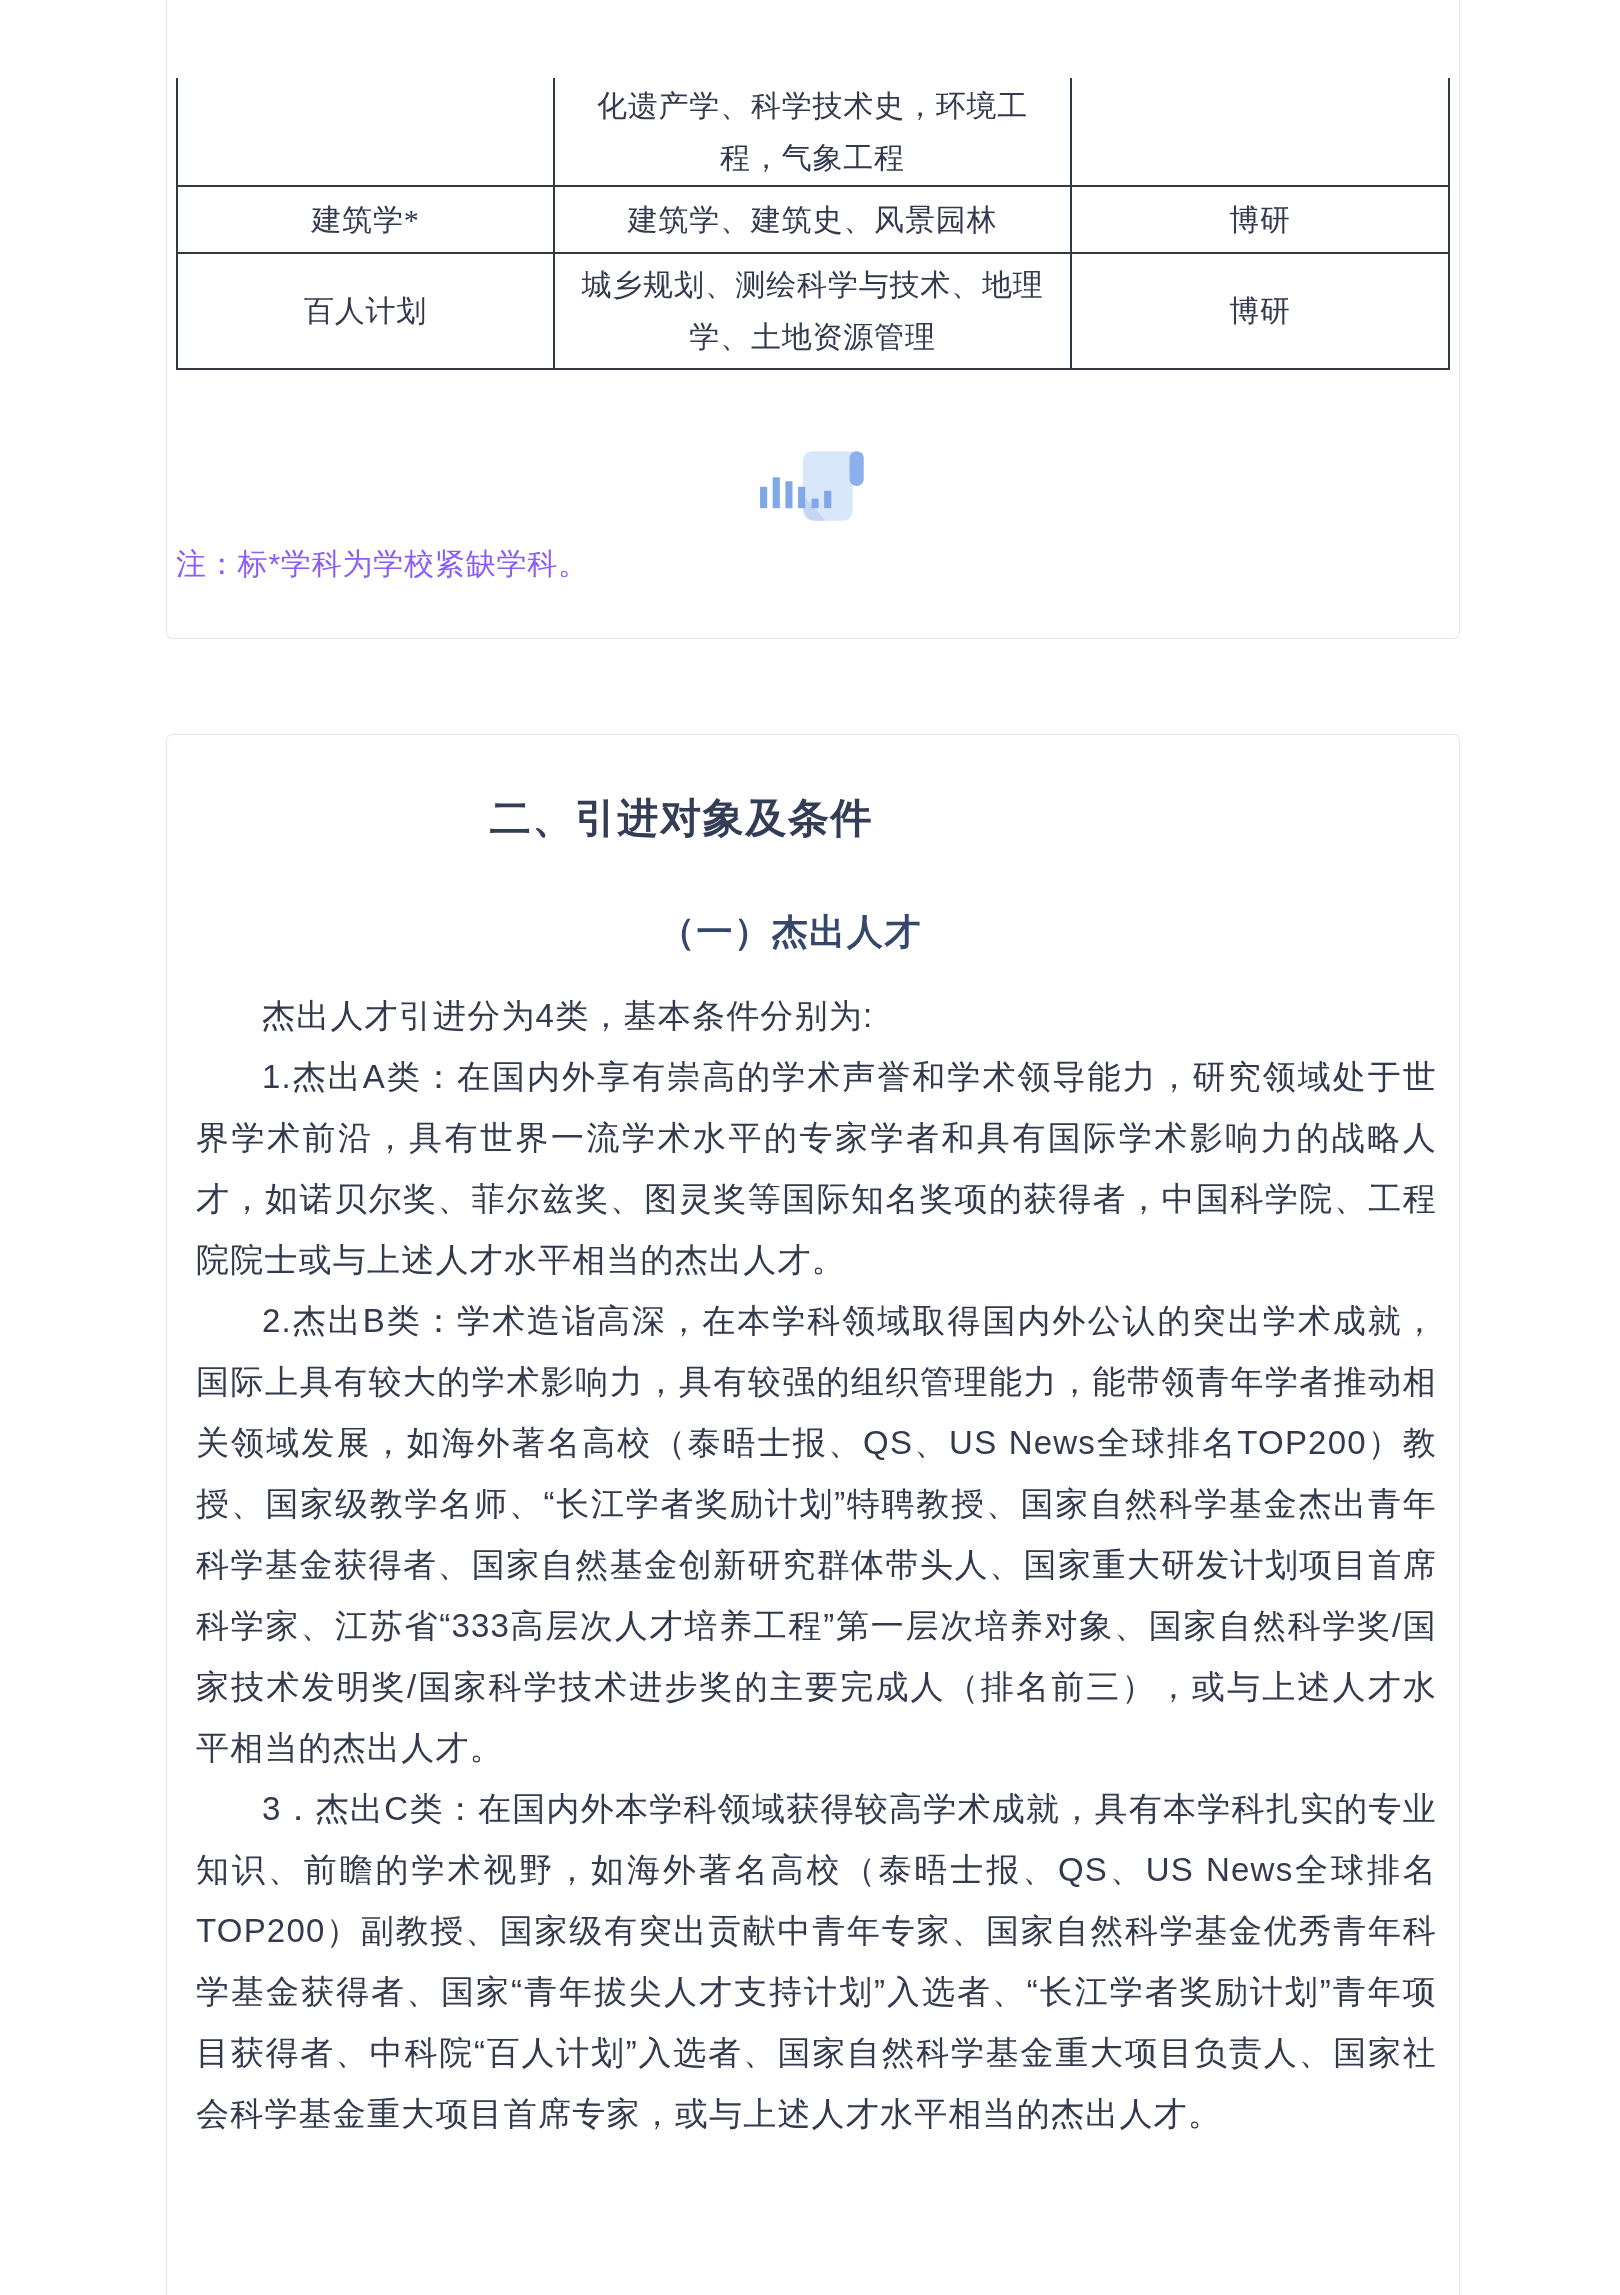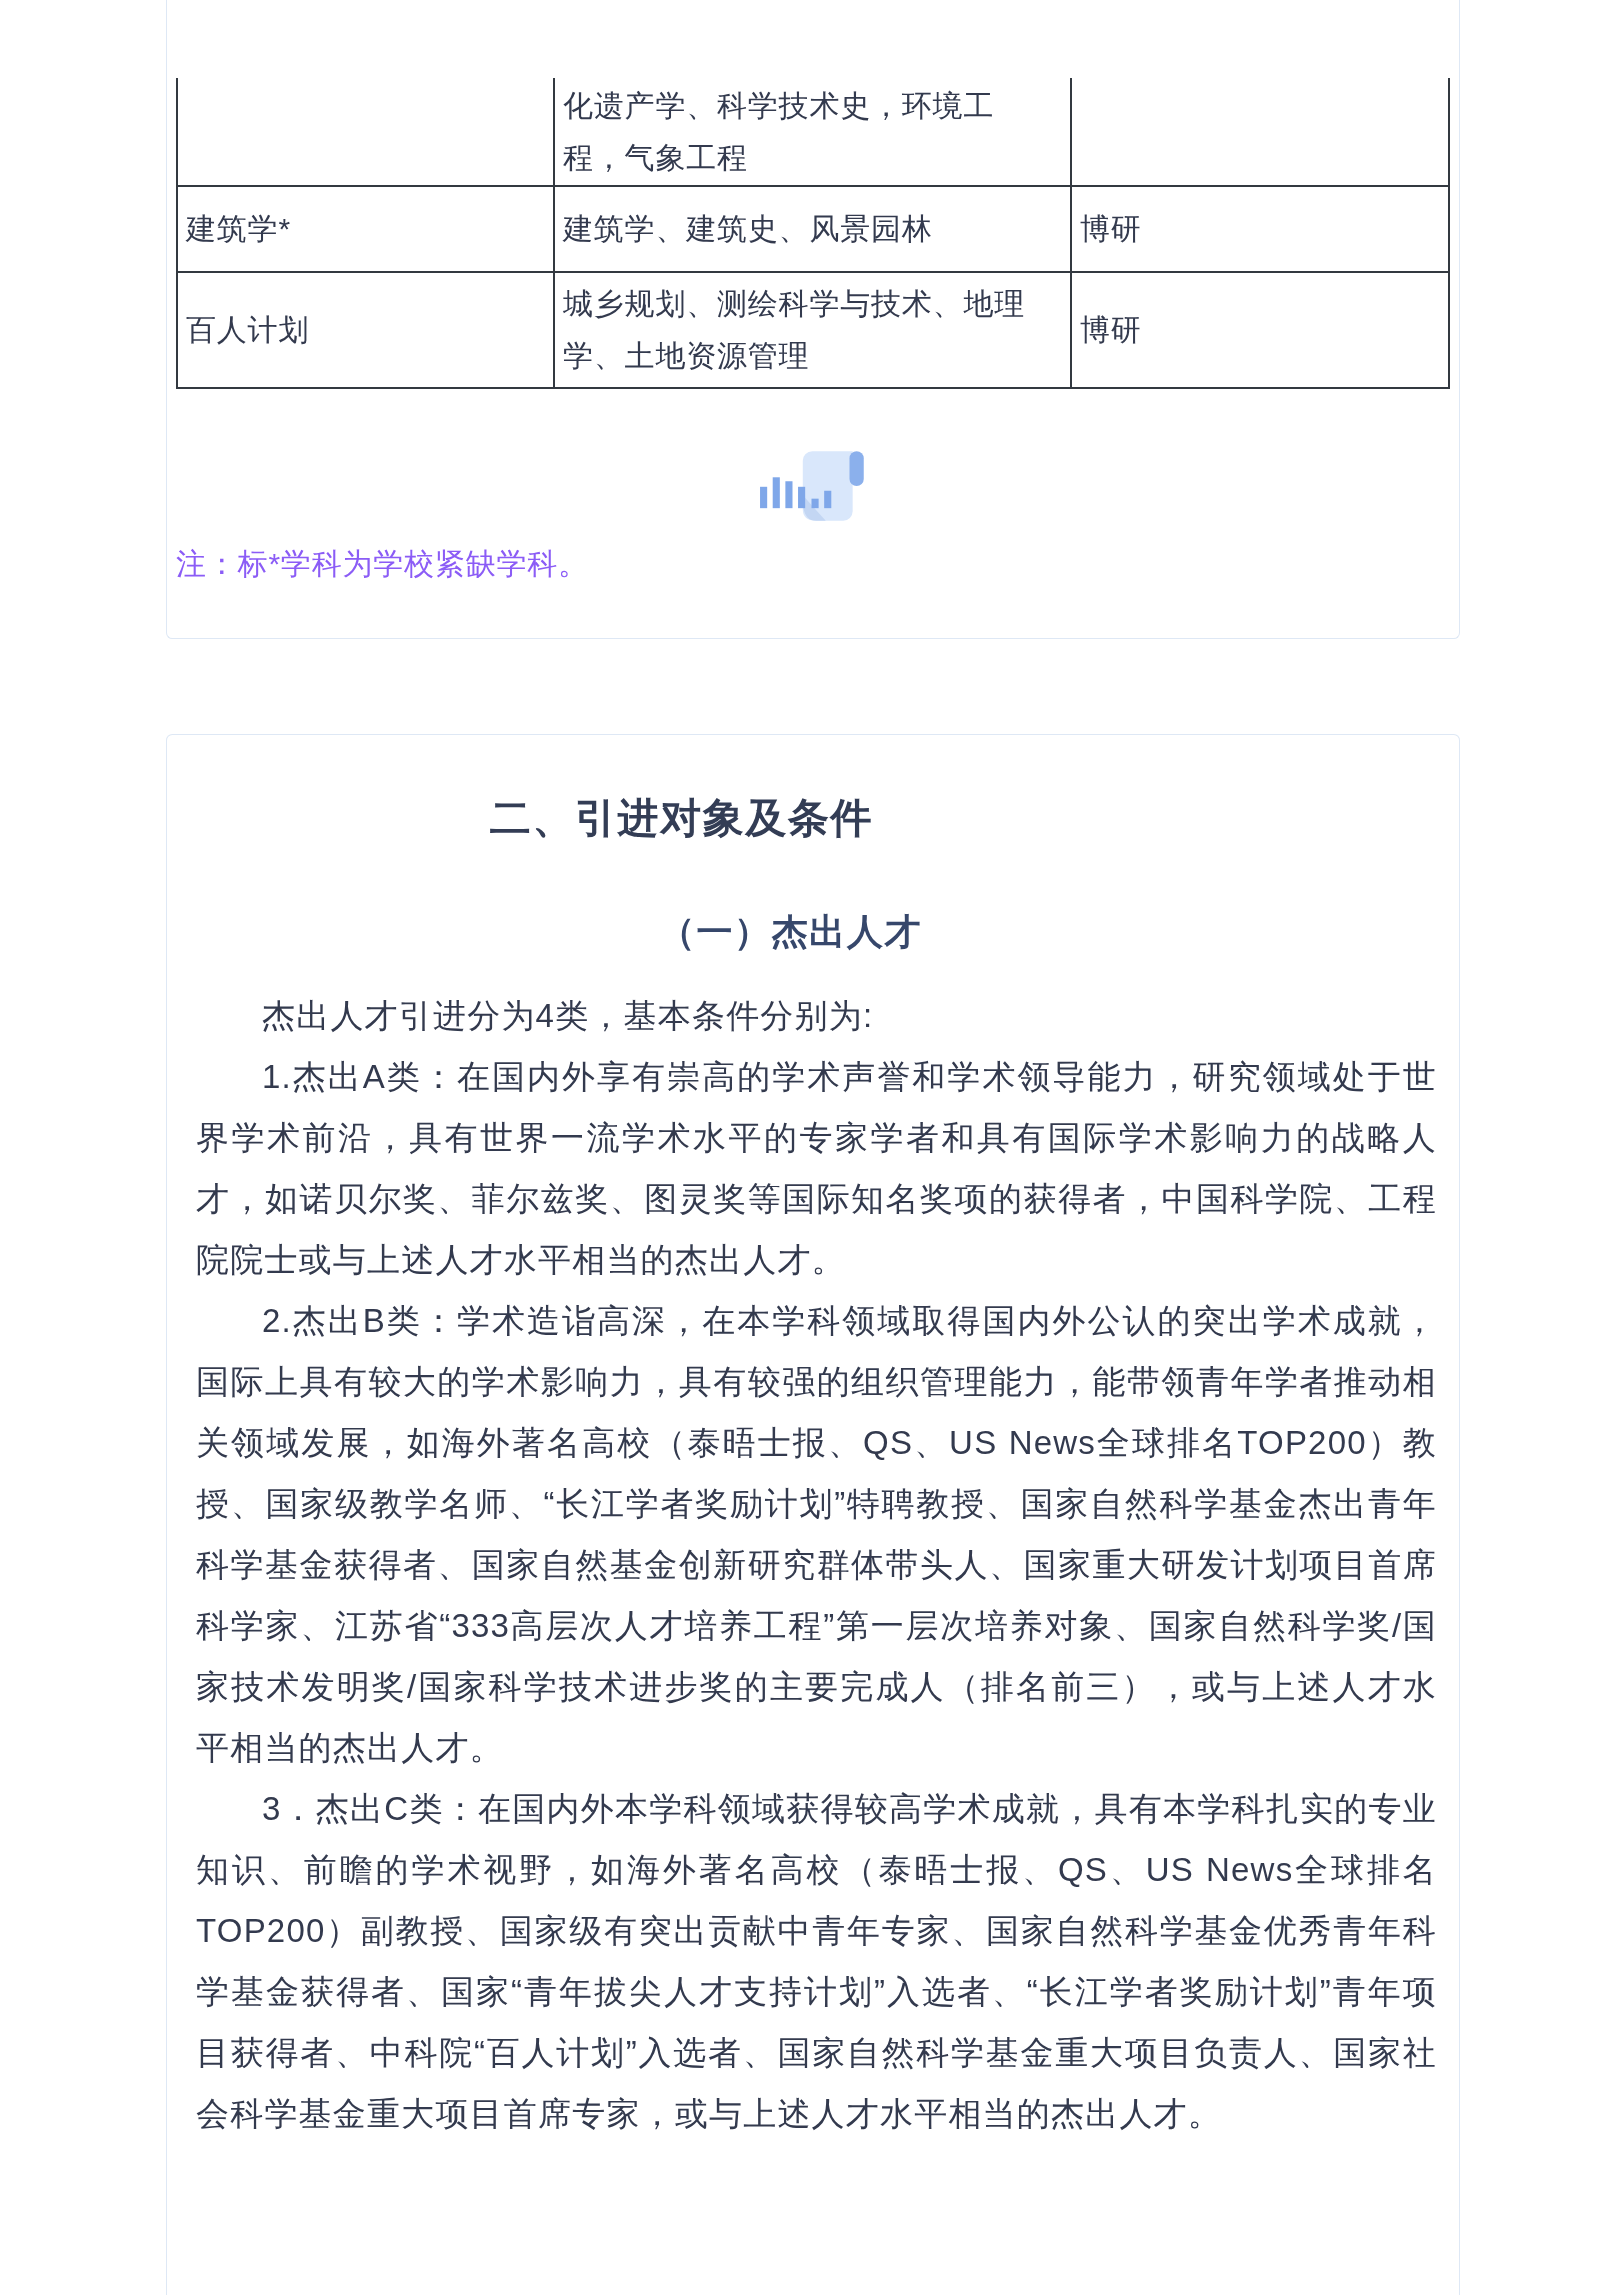--- a/index.html
+++ b/index.html
@@ -30,33 +30,33 @@
   table.subject-table {
     position: absolute;
     left: 176px;
     top: 78px;
     width: 1273px;
     border-collapse: collapse;
     table-layout: fixed;
   }
   table.subject-table td {
     border: 2.4px solid #333940;
-    text-align: left;
+    text-align: center;
     vertical-align: middle;
     font-size: 30px;
     line-height: 52px;
     letter-spacing: 0.8px;
     color: #333a4e;
     white-space: pre-line;
     padding: 0 8px;
     box-sizing: border-box;
     margin-left: 35px;
   }
   table.subject-table tr.row-1 td { border-top: none; height: 108px; }
-  table.subject-table tr.row-2 td { height: 86px; }
+  table.subject-table tr.row-2 td { height: 67px; font-family: Liberation Serif, serif; }
   table.subject-table tr.row-3 td { height: 116px; }
   col.c1 { width: 377px; }
   col.c2 { width: 517px; }
   col.c3 { width: 378px; }
 
   
   #loading-icon {
     position: absolute;
     left: 756px;
     top: 448px;

